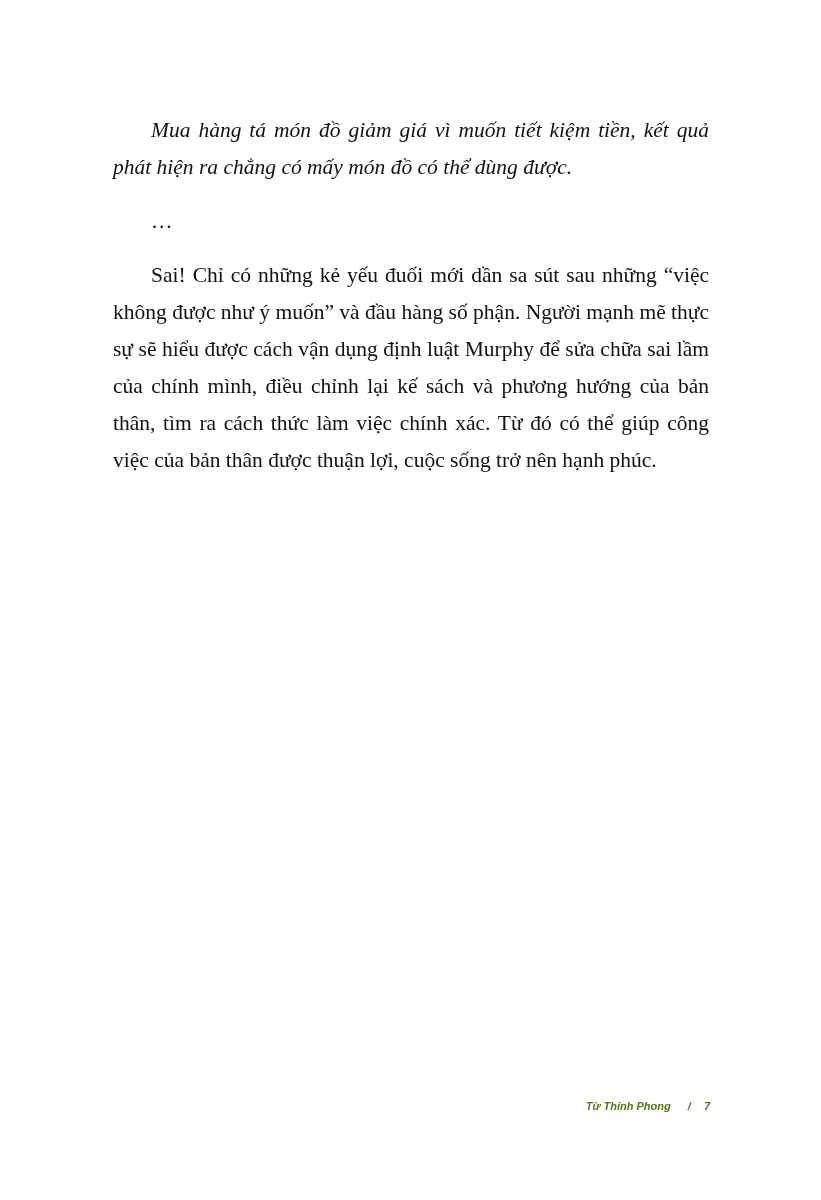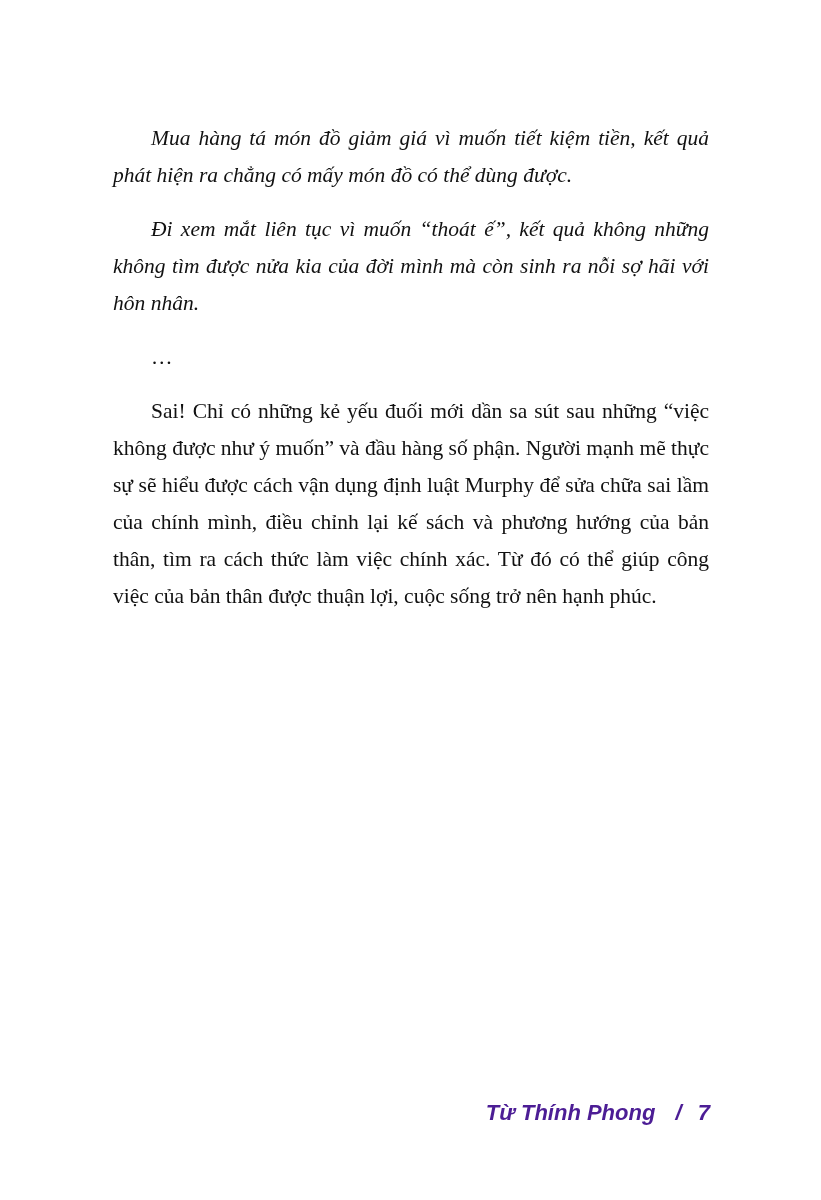--- a/index.html
+++ b/index.html
@@ -16,57 +16,56 @@
     overflow: hidden;
     font-family: "Liberation Serif", "DejaVu Serif", serif;
   }
   .text-column {
     position: absolute;
     top: 108px;
     left: 113px;
     width: 596px;
   }
   .para {
-    margin: 12px 0 17px 0;
+    margin: 4px 0 17px 0;
     font-size: 21.5px;
     line-height: 37px;
     text-align: justify;
     text-indent: 38px;
     color: #111111;
   }
   .para.italic {
     font-style: italic;
   }
   .para.ellipsis {
     text-align: left;
     letter-spacing: 2px;
   }
   .footer {
     position: absolute;
     top: 1100px;
     right: 111px;
     font-family: "Liberation Sans", "DejaVu Sans", sans-serif;
     font-weight: bold;
     font-style: italic;
-    font-size: 22px;
-    color: #4c1d95;
+    font-size: 11px;
+    color: #4d7c0f;
     white-space: nowrap;
   }
   .footer .sep {
     display: inline-block;
     margin: 0 10px 0 14px;
   }
 </style>
 </head>
 <body>
 
 <div class="page">
   <div class="text-column">
     <p class="para italic">Mua hàng tá món đồ giảm giá vì muốn tiết kiệm tiền, kết quả phát hiện ra chẳng có mấy món đồ có thể dùng được.</p>
-    <p class="para italic">Đi xem mắt liên tục vì muốn “thoát ế”, kết quả không những không tìm được nửa kia của đời mình mà còn sinh ra nỗi sợ hãi với hôn nhân.</p>
     <p class="para ellipsis">…</p>
     <p class="para">Sai! Chỉ có những kẻ yếu đuối mới dần sa sút sau những “việc không được như ý muốn” và đầu hàng số phận. Người mạnh mẽ thực sự sẽ hiểu được cách vận dụng định luật Murphy để sửa chữa sai lầm của chính mình, điều chỉnh lại kế sách và phương hướng của bản thân, tìm ra cách thức làm việc chính xác. Từ đó có thể giúp công việc của bản thân được thuận lợi, cuộc sống trở nên hạnh phúc.</p>
   </div>
 
   <div class="footer">
     <span>Từ Thính Phong</span>
     <span class="sep">/</span>
     <span>7</span>
   </div>
 </div>

